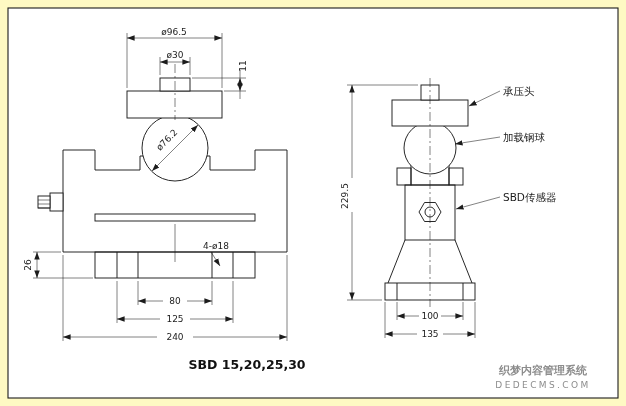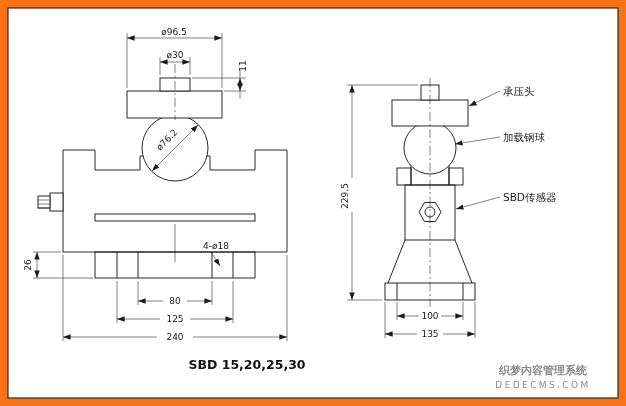--- a/index.html
+++ b/index.html
@@ -1,16 +1,16 @@
 <!DOCTYPE html>
 <html><head>
 <meta charset="utf-8">
 <style>
   html,body{margin:0;padding:0;background:#fff;}
-  .stage{width:626px;height:406px;position:relative;background:#f97316;font-family:"DejaVu Sans","Liberation Sans",sans-serif;}
+  .stage{width:626px;height:406px;position:relative;background:#fef9c3;font-family:"DejaVu Sans","Liberation Sans",sans-serif;}
   svg{display:block;}
   .ln{stroke:#1c1c1c;stroke-width:.95;fill:none;}
   .fw{stroke:#1c1c1c;stroke-width:.95;fill:#fff;}
   .xl{stroke:#1c1c1c;stroke-width:.55;fill:none;}
   .dl1{stroke:#1c1c1c;stroke-width:.55;fill:none;marker-end:url(#ar);}
   .cl{stroke:#1c1c1c;stroke-width:.55;fill:none;stroke-dasharray:9 3 2 3;}
   .t{font-size:9px;fill:#1c1c1c;stroke:none;font-family:"DejaVu Sans","Liberation Sans",sans-serif;}
   .tc{font-size:10.5px;fill:#1c1c1c;stroke:none;font-family:"DejaVu Sans","Liberation Sans",sans-serif;}
   .title{font-size:12.5px;font-weight:bold;fill:#111;stroke:none;font-family:"DejaVu Sans","Liberation Sans",sans-serif;}
   .wm1{font-size:11px;font-weight:bold;fill:#8d8d8d;stroke:none;}

